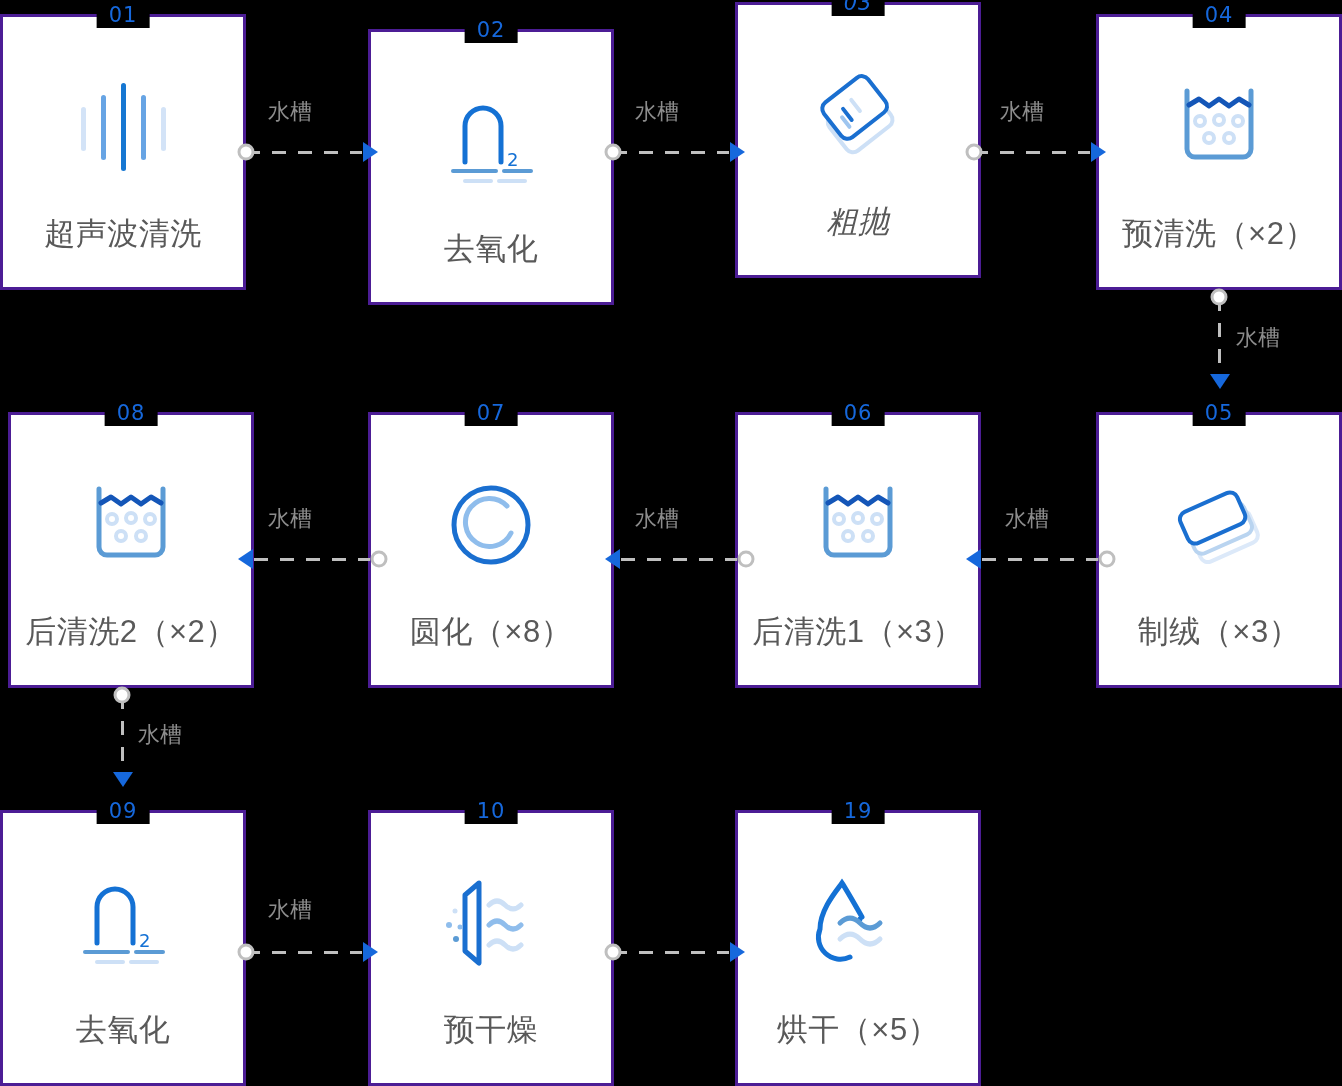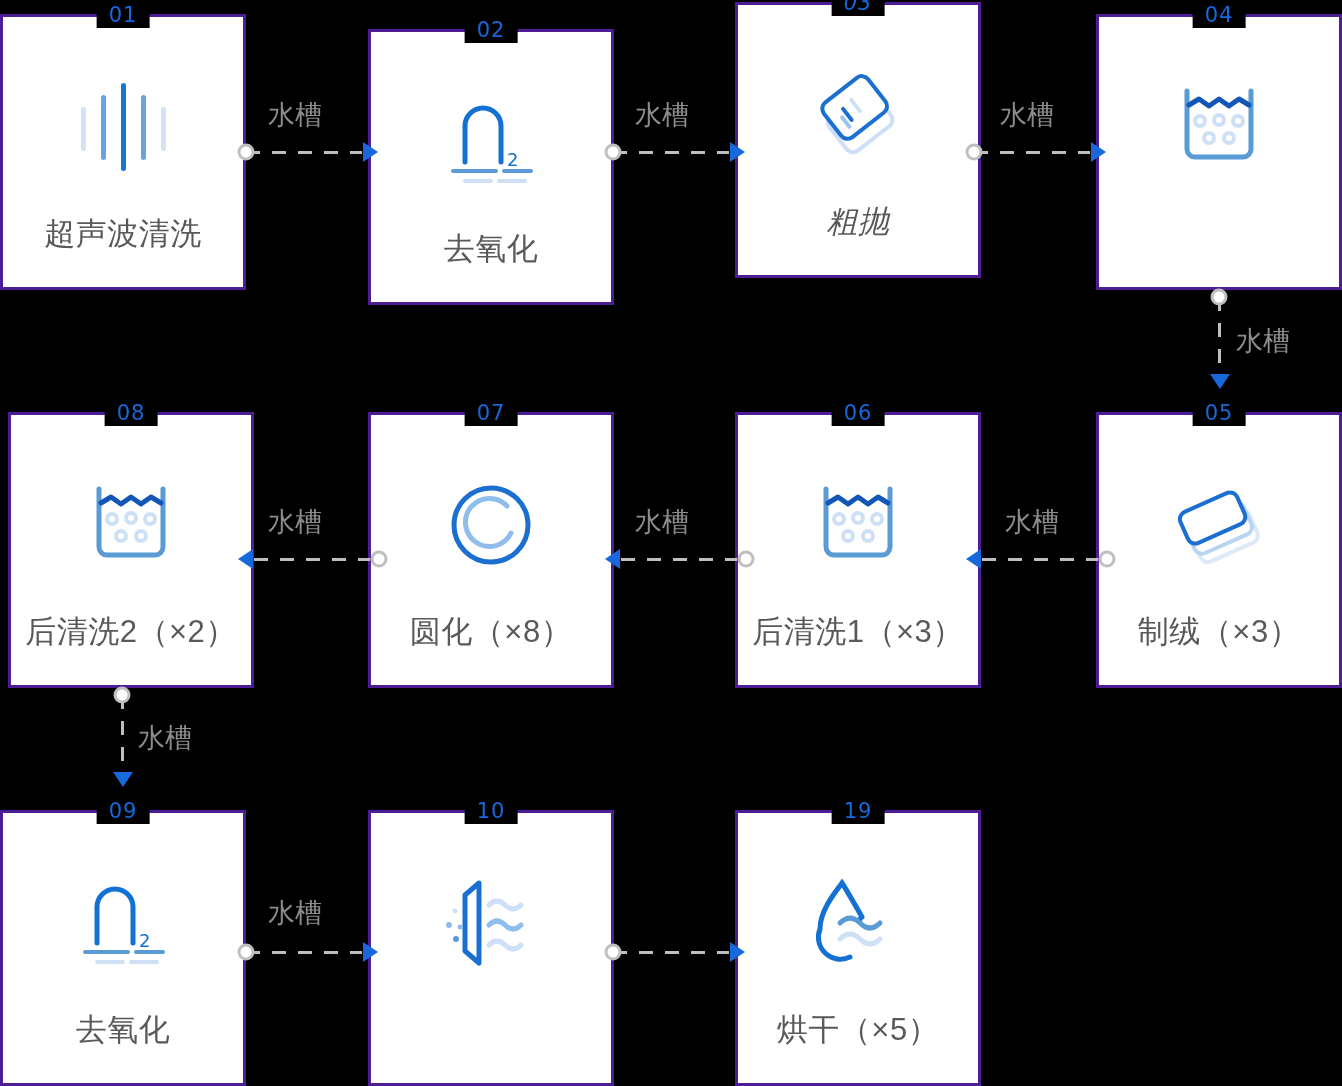--- a/index.html
+++ b/index.html
@@ -105,21 +105,21 @@
     position: absolute;
     width: 0; height: 0;
     border-left: 10px solid transparent;
     border-right: 10px solid transparent;
     border-top: 15px solid #1668dc;
     left: 50%;
     transform: translateX(-50%);
   }
   .conn-label {
     position: absolute;
-    font-size: 27px;
+    font-size: 22px;
     color: #8c8c8c;
     white-space: nowrap;
   }
   .conn-v { position: absolute; width: 22px; }
   .conn-v .vline {
     position: absolute;
     left: 9px;
     width: 3px;
     top: 0; bottom: 0;
     background-image: linear-gradient(to bottom, #bfbfbf 0, #bfbfbf 14px, transparent 14px, transparent 26px);
@@ -183,20 +183,21 @@
       <svg width="84" height="80" viewBox="0 0 84 80">
         <path d="M10 4 L10 62 A8 8 0 0 0 18 70 L66 70 A8 8 0 0 0 74 62 L74 4" fill="none" stroke="#5b9bd5" stroke-width="5" stroke-linecap="round"></path>
         <path d="M12 18 L22 12 L32 19 L42 12 L52 19 L62 12 L72 18" fill="none" stroke="#1456b8" stroke-width="5" stroke-linecap="round" stroke-linejoin="round"></path>
         <circle cx="23" cy="34" r="5" fill="none" stroke="#cde0f6" stroke-width="4"></circle>
         <circle cx="42" cy="33" r="5" fill="none" stroke="#cde0f6" stroke-width="4"></circle>
         <circle cx="61" cy="34" r="5" fill="none" stroke="#cde0f6" stroke-width="4"></circle>
         <circle cx="32" cy="51" r="5" fill="none" stroke="#cde0f6" stroke-width="4"></circle>
         <circle cx="52" cy="51" r="5" fill="none" stroke="#cde0f6" stroke-width="4"></circle>
       </svg>
     </div>
+    <div class="card-label">预清洗（×2）</div>
   </div>
 
   <div class="card" style="left:8px; top:412px;">
     <div class="card-num">08</div>
     <div class="card-icon">
       <svg width="84" height="80" viewBox="0 0 84 80">
         <path d="M10 4 L10 62 A8 8 0 0 0 18 70 L66 70 A8 8 0 0 0 74 62 L74 4" fill="none" stroke="#5b9bd5" stroke-width="5" stroke-linecap="round"></path>
         <path d="M12 18 L22 12 L32 19 L42 12 L52 19 L62 12 L72 18" fill="none" stroke="#1456b8" stroke-width="5" stroke-linecap="round" stroke-linejoin="round"></path>
         <circle cx="23" cy="34" r="5" fill="none" stroke="#cde0f6" stroke-width="4"></circle>
         <circle cx="42" cy="33" r="5" fill="none" stroke="#cde0f6" stroke-width="4"></circle>
@@ -271,20 +272,21 @@
         <path d="M36 6 L22 18 L22 74 L36 86 Z" fill="none" stroke="#1a6fd0" stroke-width="5" stroke-linejoin="round"></path>
         <path d="M46 28 Q54 20 62 28 Q70 36 78 28" fill="none" stroke="#cde0f6" stroke-width="5" stroke-linecap="round"></path>
         <path d="M46 48 Q54 40 62 48 Q70 56 78 48" fill="none" stroke="#8fbdec" stroke-width="5" stroke-linecap="round"></path>
         <path d="M46 68 Q54 60 62 68 Q70 76 78 68" fill="none" stroke="#cde0f6" stroke-width="5" stroke-linecap="round"></path>
         <circle cx="12" cy="34" r="2.5" fill="#cde0f6"></circle>
         <circle cx="6" cy="48" r="3" fill="#8fbdec"></circle>
         <circle cx="13" cy="62" r="3" fill="#5b9bd5"></circle>
         <circle cx="17" cy="50" r="2.5" fill="#8fbdec"></circle>
       </svg>
     </div>
+    <div class="card-label">预干燥</div>
   </div>
 
   <div class="card" style="left:735px; top:810px;">
     <div class="card-num">19</div>
     <div class="card-icon">
       <svg width="92" height="92" viewBox="0 0 92 92">
         <path d="M48 42 L48 42 M50 40 C50 40 34 12 30 6 C26 12 8 32 8 52 A22 22 0 0 0 38 80" fill="none" stroke="#1471d4" stroke-width="5" stroke-linecap="round"></path>
         <path d="M28 46 Q38 36 48 46 Q58 56 68 46" fill="none" stroke="#5b9bd5" stroke-width="5" stroke-linecap="round"></path>
         <path d="M28 62 Q38 52 48 62 Q58 72 68 62" fill="none" stroke="#cde0f6" stroke-width="5" stroke-linecap="round"></path>
       </svg>

